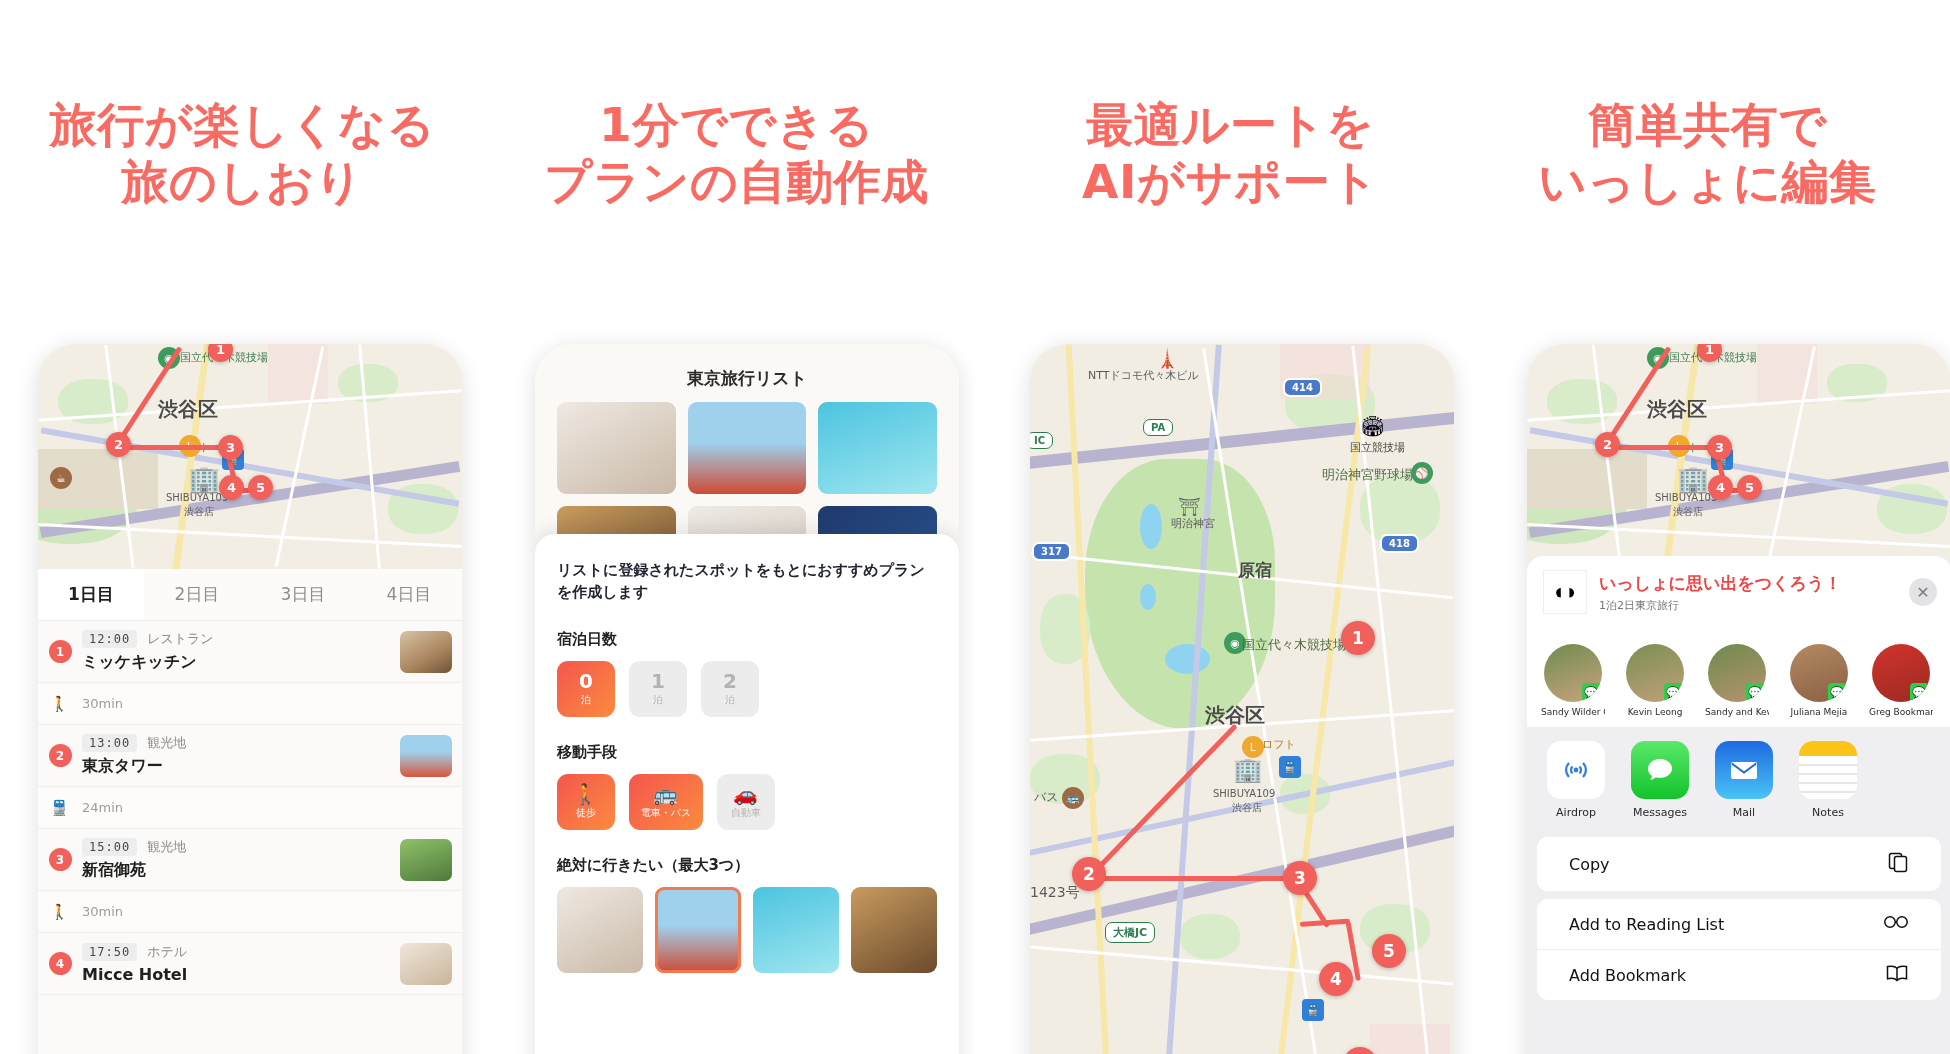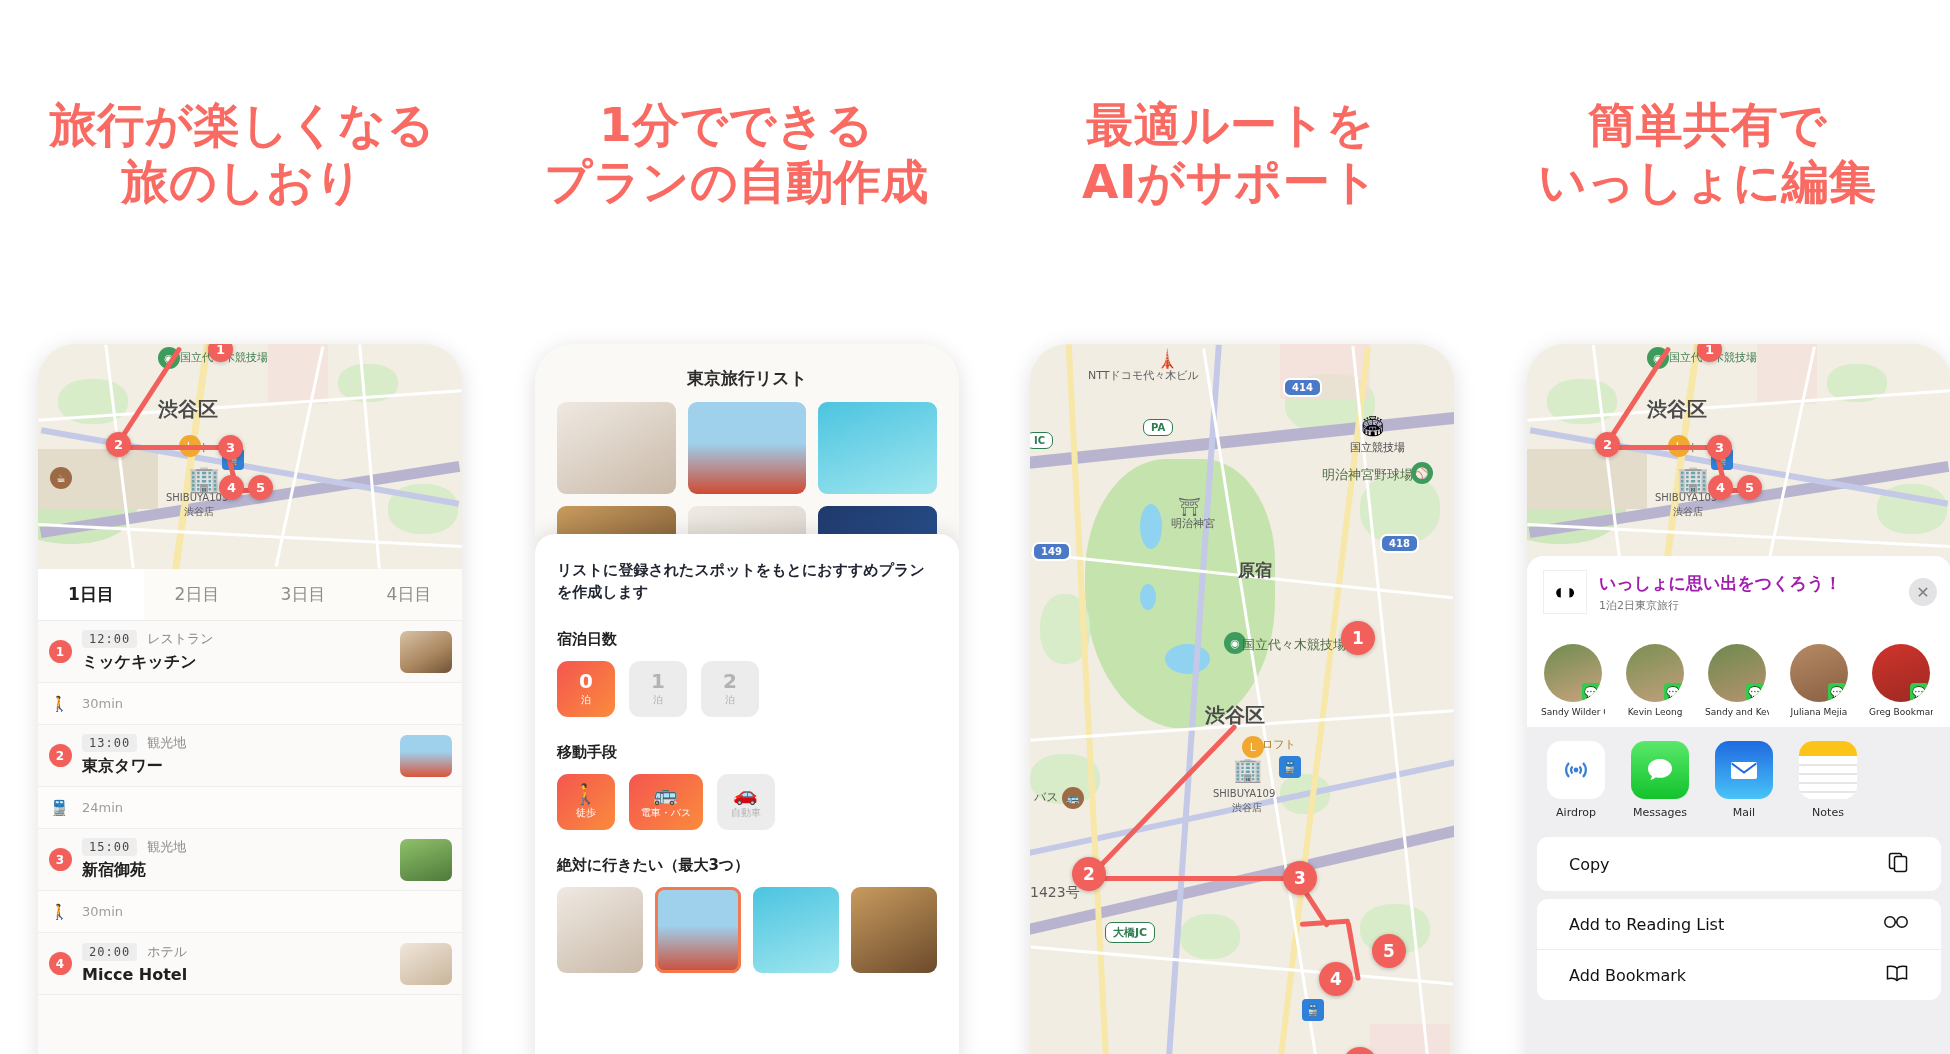--- a/index.html
+++ b/index.html
@@ -187,21 +187,21 @@
   }
   .share-head {
     background: #fff; display: flex; align-items: center; gap: 12px;
     padding: 14px 14px 14px 16px;
   }
   .share-thumb {
     width: 44px; height: 44px; background: #fff; flex: none;
     display: flex; align-items: center; justify-content: center; font-size: 22px;
     border: 1px solid #eee;
   }
-  .share-t1 { font-size: 17px; font-weight: 700; color: #a21caf; font-family: "DejaVu Sans", sans-serif; }
+  .share-t1 { font-size: 17px; font-weight: 700; color: #ef4444; font-family: "DejaVu Sans", sans-serif; }
   .share-t2 { font-size: 11px; color: #767676; margin-top: 3px; font-family: "DejaVu Sans", sans-serif; }
   .close-btn {
     margin-left: auto; width: 28px; height: 28px; border-radius: 50%;
     background: #e3e3e6; color: #7d7d82; font-size: 16px;
     display: flex; align-items: center; justify-content: center;
   }
   .people { display: flex; gap: 18px; padding: 16px 14px 10px; background: #fff; }
   .person { width: 64px; text-align: center; flex: none; position: relative; }
   .avatar { width: 58px; height: 58px; border-radius: 50%; margin: 0 auto; overflow: hidden; position: relative; }
   .badge-app {
@@ -342,21 +342,21 @@
             <span class="travel-icon">🚶</span>
           </div>
         <div class="travel-dur">30min</div>
       </div>
       <div class="itin-row stop">
         <div class="idxcol">
             <div class="badge">4</div>
           </div>
         <div class="stop-main">
           <div class="stop-meta">
-            <span class="time-chip">20:00</span>
+            <span class="time-chip">17:50</span>
             <span class="cat">ホテル</span>
           </div>
           <div class="stop-name">Micce Hotel</div>
         </div>
         <div class="thumb" style="background:linear-gradient(150deg,#efe6da,#c9b49a)"></div>
       </div>
     </div>
   </div>
 
   <div class="phone p2" style="background:#fbf9f5">
@@ -443,21 +443,21 @@
         <div class="roadway" style="left:0;top:380px;width:424px;height:3px;transform:rotate(-4deg)"></div>
         <div class="roadway" style="left:0;top:620px;width:424px;height:3px;transform:rotate(5deg)"></div>
         <div class="roadway" style="left:360px;top:0;width:3px;height:740px;transform:rotate(-6deg)"></div>
         <div class="roadway" style="left:230px;top:0;width:3px;height:740px;transform:rotate(-9deg)"></div>
       </div>
       <div style="position:absolute;left:126px;top:4px;font-size:18px;color:#7a7a7a">🗼</div>
       <div class="maplabel" style="left:58px;top:24px">NTTドコモ代々木ビル</div>
       <div class="shield" style="left:253px;top:34px">414</div>
       <div class="shield green" style="left:113px;top:75px">PA</div>
       <div class="shield green" style="left:-4px;top:88px">IC</div>
-      <div class="shield" style="left:2px;top:198px">149</div>
+      <div class="shield" style="left:2px;top:198px">317</div>
       <div class="shield" style="left:350px;top:190px">418</div>
       <div style="position:absolute;left:330px;top:70px;font-size:20px">🏟</div>
       <div class="maplabel" style="left:320px;top:96px;color:#4a4a4a">国立競技場</div>
       <div class="maplabel mid" style="left:292px;top:122px">明治神宮野球場</div>
       <div class="poi green" style="left:381px;top:118px">⚾</div>
       <div style="position:absolute;left:148px;top:152px;font-size:18px;color:#6a6a6a">⛩</div>
       <div class="maplabel" style="left:141px;top:172px">明治神宮</div>
       <div class="maplabel big" style="left:208px;top:215px;font-size:17px">原宿</div>
       <div class="poi green" style="left:194px;top:288px">◉</div>
       <div class="maplabel mid" style="left:212px;top:292px">国立代々木競技場</div>

